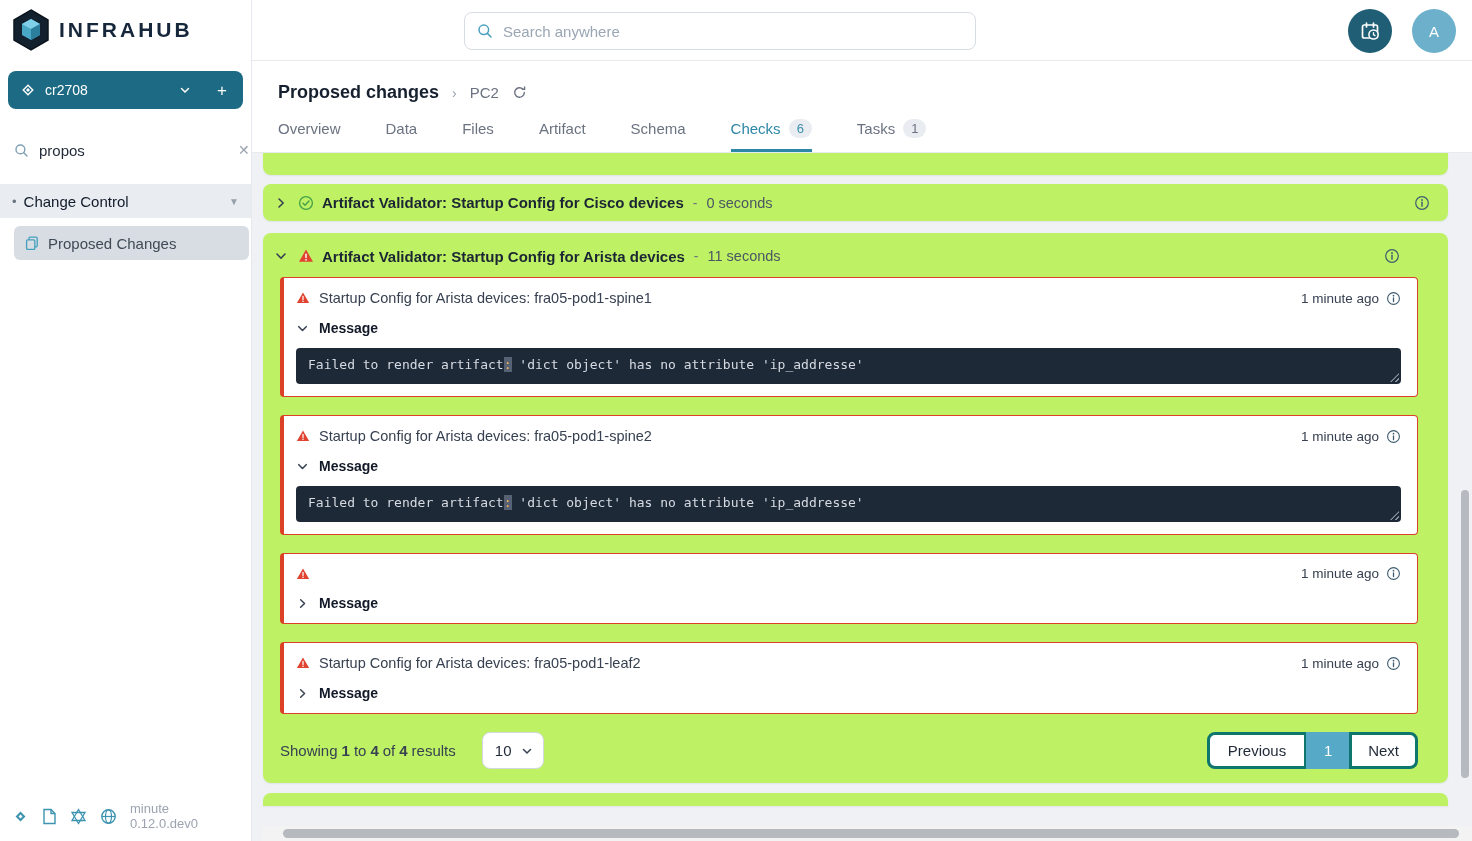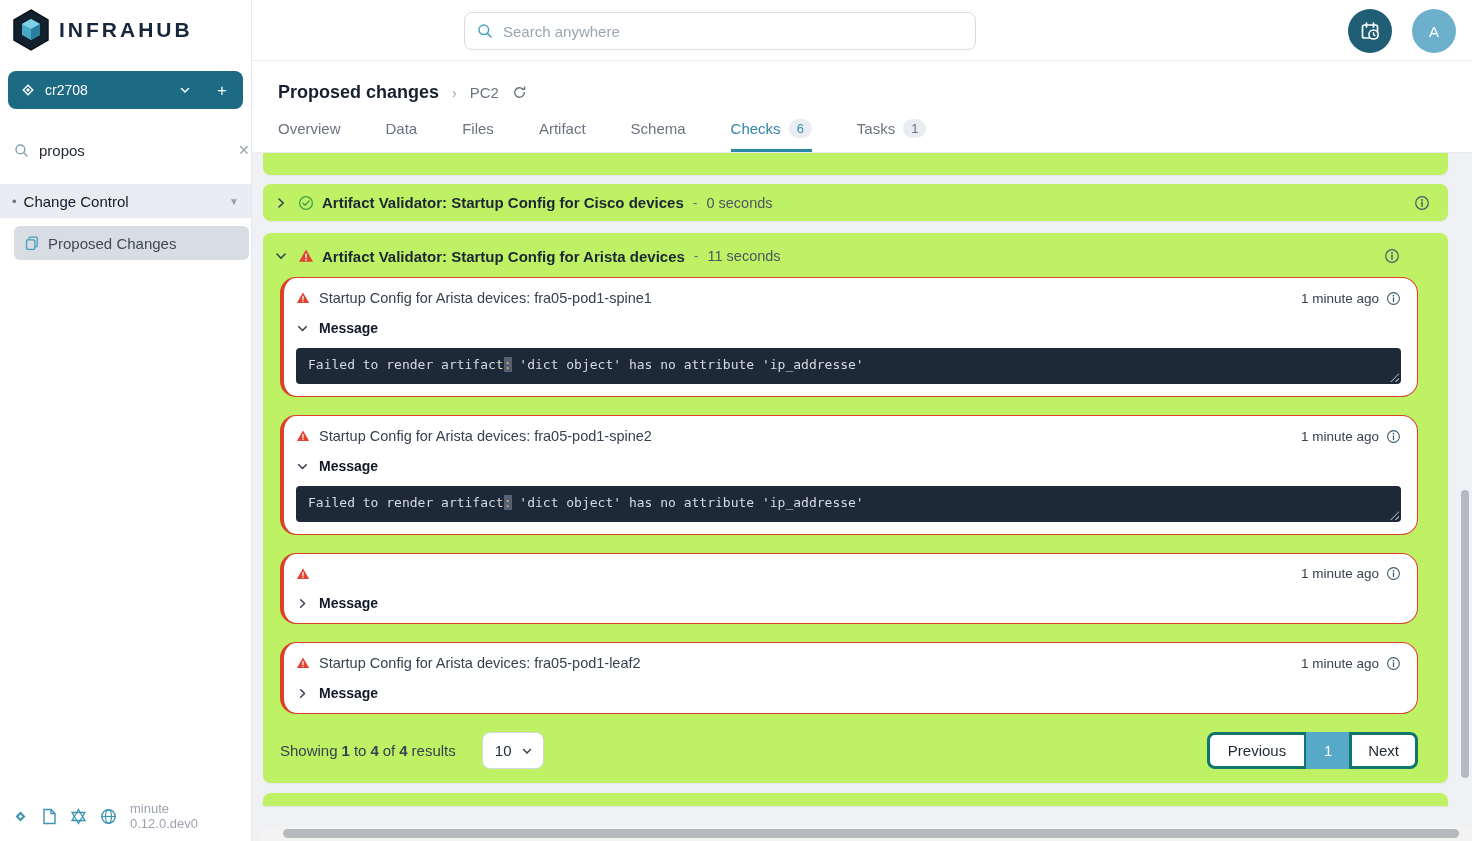--- a/index.html
+++ b/index.html
@@ -67,21 +67,21 @@
   .row-cut-bottom { height:13px; border-radius:8px 8px 0 0; margin-top:10px; }
   .vrow { height:37px; display:flex; align-items:center; padding:0 18px 0 11px; cursor:pointer; }
   .vrow .vname { font-size:15px; font-weight:bold; color:#1b2533; margin-left:8px; }
   .vrow .vdash { color:#6b7280; margin:0 9px; font-size:14px; }
   .vrow .vdur { color:#4b5563; font-size:14.5px; }
   .vrow .spacer, .chk-head .spacer { flex:1; }
   .chev { display:flex; margin-right:10px; }
   .validator-card { margin-top:12px; padding:2px 30px 14px 0; }
   .validator-card .vrow { height:42px; }
 
-  .chk-card { border:1px solid #dc4026; border-left-width:4px; border-radius:16px;
+  .chk-card { border:1px solid #dc4026; border-left-width:4px; border-radius:4px;
     margin:0 0 18px 17px; padding:12px 16px 12px 12px; background:#fff; }
   .chk-head { display:flex; align-items:center; }
   .chk-title { font-size:14.5px; color:#374151; margin-left:9px; }
   .chk-time { font-size:13.5px; color:#374151; margin-right:7px; }
   .msg-row { display:flex; align-items:center; margin-top:14px; cursor:pointer; }
   .msg-label { font-size:14px; font-weight:bold; color:#111827; }
   .code-box { margin-top:12px; background:#1e2938; border-radius:4px; padding:9px 12px;
     font-family:"DejaVu Sans Mono", monospace; font-size:13px; color:#d6dbe3;
     position:relative; height:36px; white-space:pre; }
   .code-box .cursor { background:#566173; color:#ffb454; }

